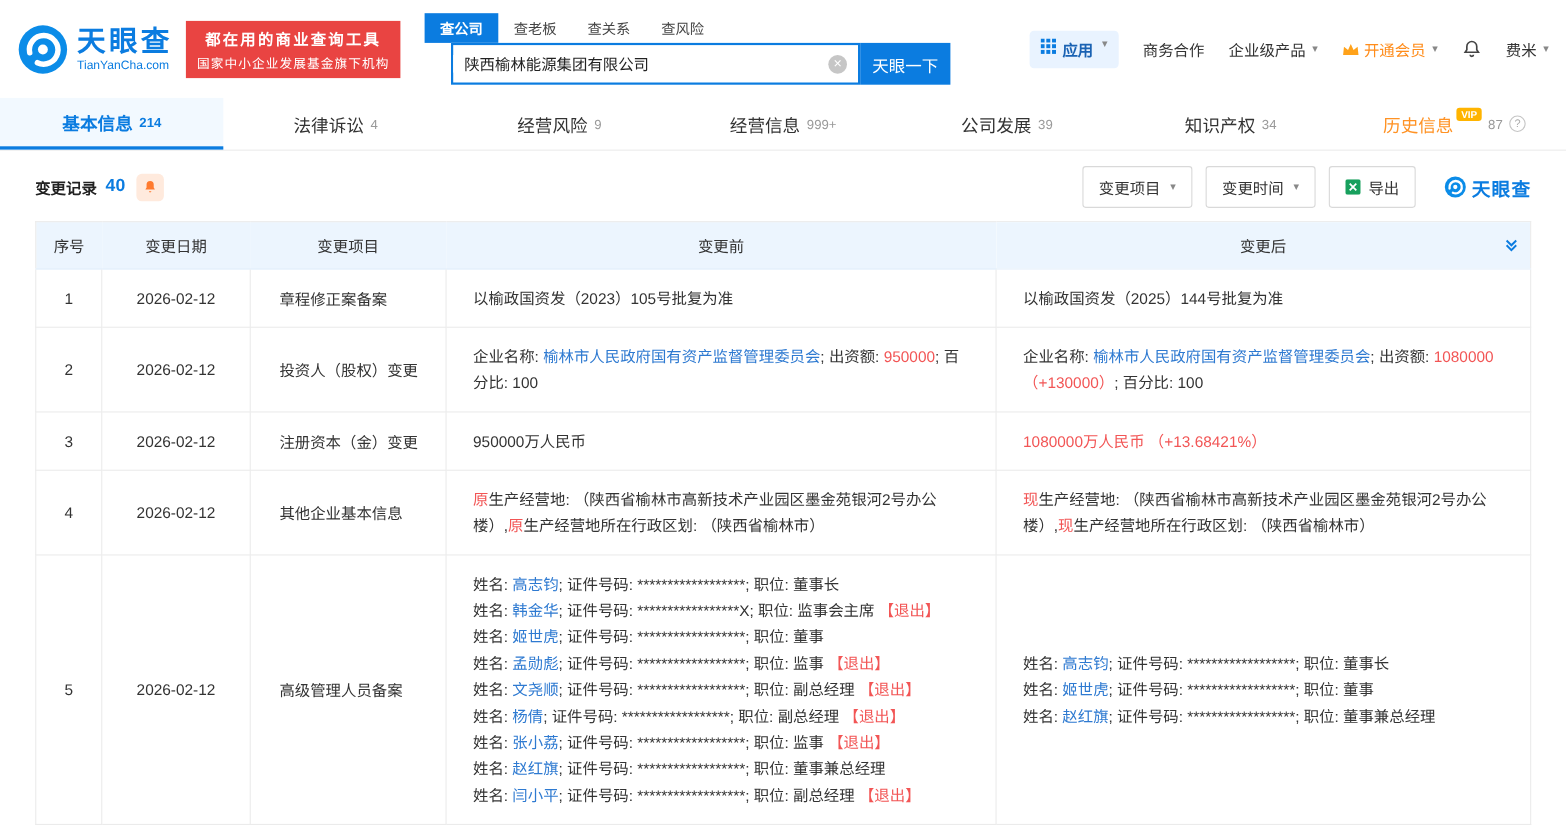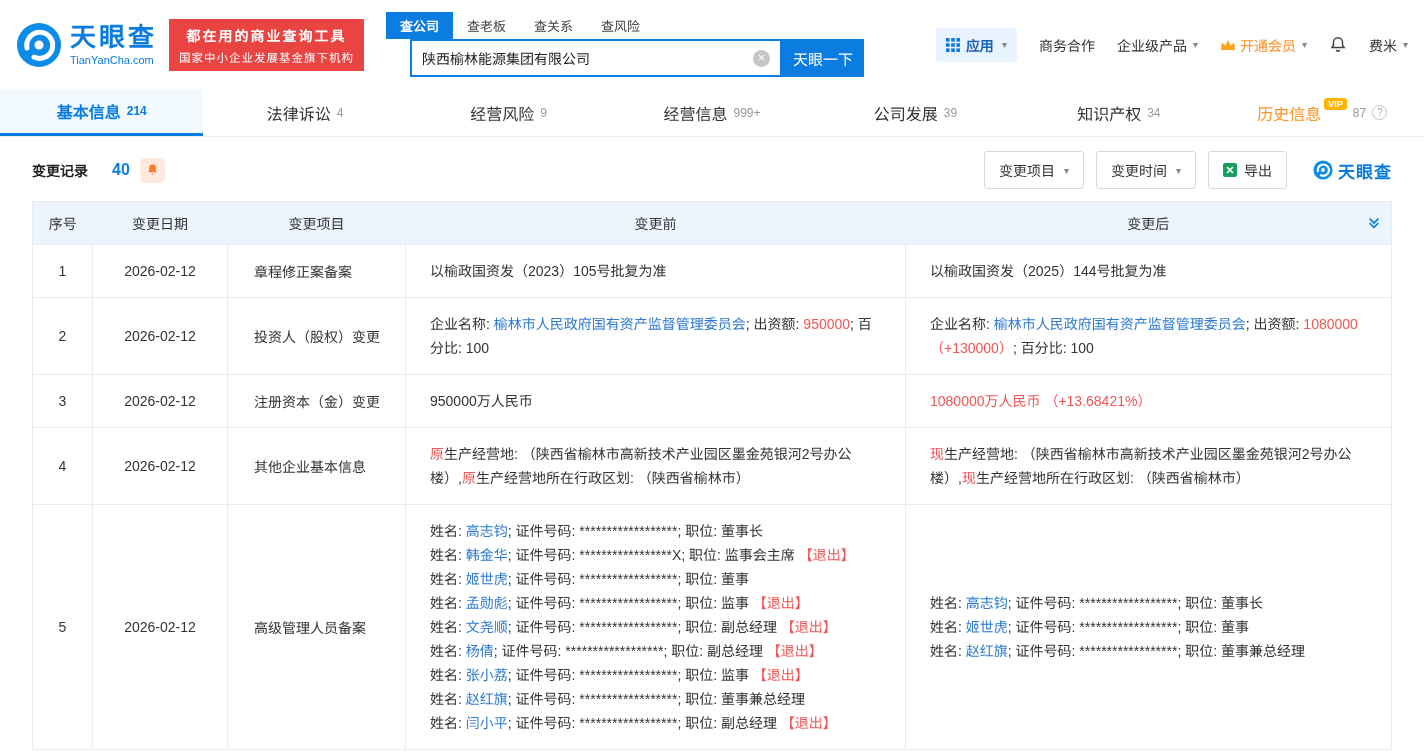--- a/index.html
+++ b/index.html
@@ -18,39 +18,39 @@
   .search-wrap { margin-left:12px; }
   .search-tabs { display:flex; align-items:flex-end; }
   .stab { font-size:13px; padding:4px 14px; cursor:pointer; color:#444; }
   .stab.active { background:#0b7ce0; color:#fff; font-weight:bold; }
   .search-row { display:flex;padding-left:24px; }
   .search-box { display:flex; align-items:center; width:372px; height:38px; border:2px solid #0b7ce0; background:#fff; }
   .search-box input { flex:1; border:none; outline:none; font-size:14px; padding:0 10px; font-family:inherit; color:#222; }
   .clear-btn { width:17px; height:17px; border-radius:50%; background:#c6c6c6; color:#fff; font-size:13px; line-height:16px; text-align:center; margin-right:10px; cursor:pointer; flex:none; }
   .search-btn { width:82px; height:38px; background:#0b7ce0; color:#fff; font-size:15px; border:none; cursor:pointer; font-family:inherit; }
   .top-right { margin-left:auto; display:flex; align-items:center; gap:22px; font-size:14px; white-space:nowrap; }
-  .apps-btn { display:flex; align-items:center; gap:6px; background:#e9f3ff; border-radius:4px; padding:7px 10px; cursor:pointer; color:#1a62b3; font-weight:bold; }
+  .apps-btn { display:flex; gap:6px; background:#e9f3ff; border-radius:4px; padding:7px 10px; cursor:pointer; color:#1a62b3; font-weight:bold; }
   .caret { font-size:10px; color:#888; margin-left:2px; }
   .nav-item { cursor:pointer; display:flex; align-items:center; gap:4px; color:#333; }
   .vip-nav { color:#ff8c1a; }
 
   
   .tabbar { display:flex; border-bottom:1px solid #ececec; height:48px; align-items:stretch; margin-top:4px; }
   .tab { flex:1; display:flex; align-items:center; justify-content:center; font-size:16px; cursor:pointer; gap:6px; color:#333; }
   .tab .cnt { font-size:12px; color:#999; }
   .tab.active { color:#0b7ce0; font-weight:bold; background:#f2f9ff; border-bottom:3px solid #0b7ce0; }
   .tab.active .cnt { color:#0b7ce0; }
   .tab.orange { color:#ff9224; }
   .vip-badge { display:inline-block; background:#ffb400; color:#fff; font-size:9px; font-weight:bold; padding:1px 4px; border-radius:3px; transform:translateY(-9px); margin-left:-3px; }
   .help-circle { width:15px; height:15px; border-radius:50%; border:1px solid #c5c5c5; color:#aaa; font-size:10px; display:flex; align-items:center; justify-content:center; cursor:pointer; }
 
   
   .section-head { display:flex; align-items:center; margin:14px 32px 12px; }
   .sec-title { font-size:14px; font-weight:bold; color:#222; }
-  .sec-count { font-size:16px; font-weight:bold; color:#0b7ce0; margin-left:24px; }
+  .sec-count { font-size:16px; font-weight:bold; color:#0b7ce0; margin-left:8px; }
   .bell-badge { width:25px; height:25px; background:#ffeadd; border-radius:5px; display:flex; align-items:center; justify-content:center; margin-left:10px; cursor:pointer; }
   .sec-actions { margin-left:auto; display:flex; align-items:center; gap:12px; }
   .btn { display:flex; align-items:center; gap:7px; border:1px solid #d9d9d9; border-radius:3px; background:#fff; padding:8px 14px; font-size:14px; cursor:pointer; color:#333; }
   .watermark { display:flex; align-items:center; gap:5px; color:#0b7ce0; font-size:17px; font-weight:bold; margin-left:14px; letter-spacing:1px; }
 
   
   .tablewrap { margin:0 32px; }
   table { width:100%; border-collapse:collapse; border:1px solid #ebebeb; table-layout:fixed; }
   th { background:#ecf5fe; font-weight:normal; font-size:14px; color:#333; padding:11px 6px; text-align:center; border-bottom:1px solid #e2eefb; }
   .th-after { position:relative; }

